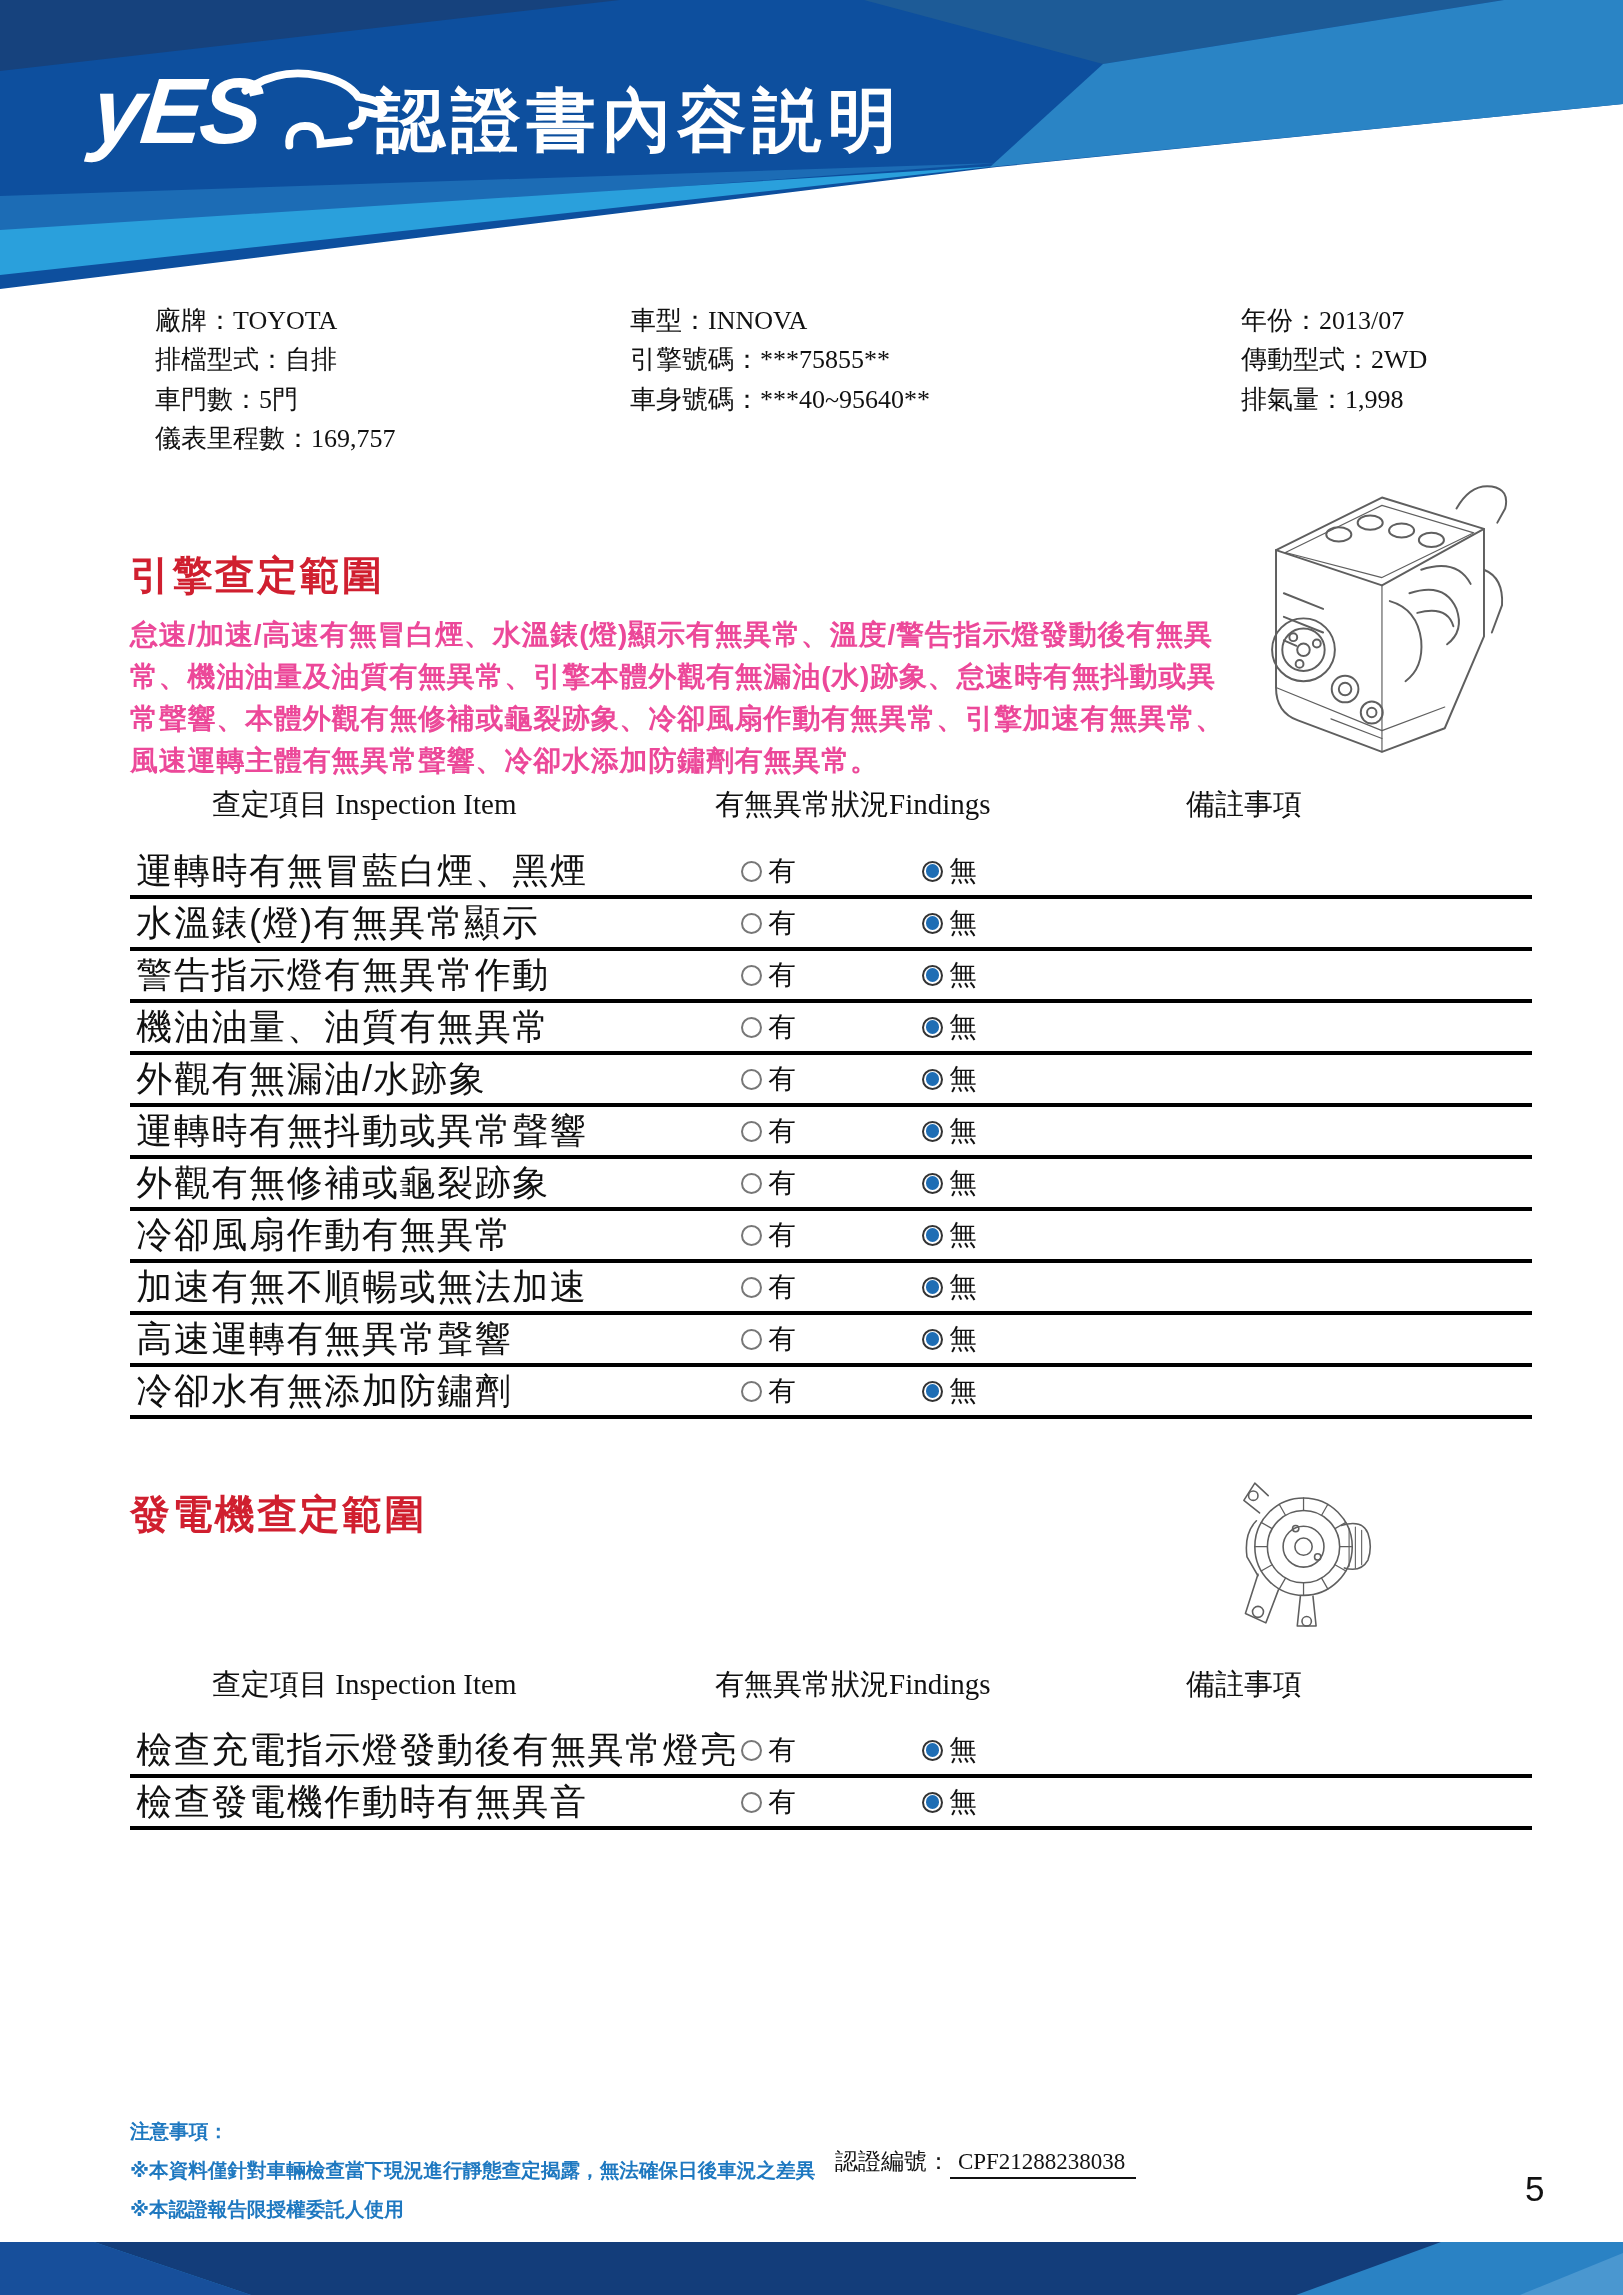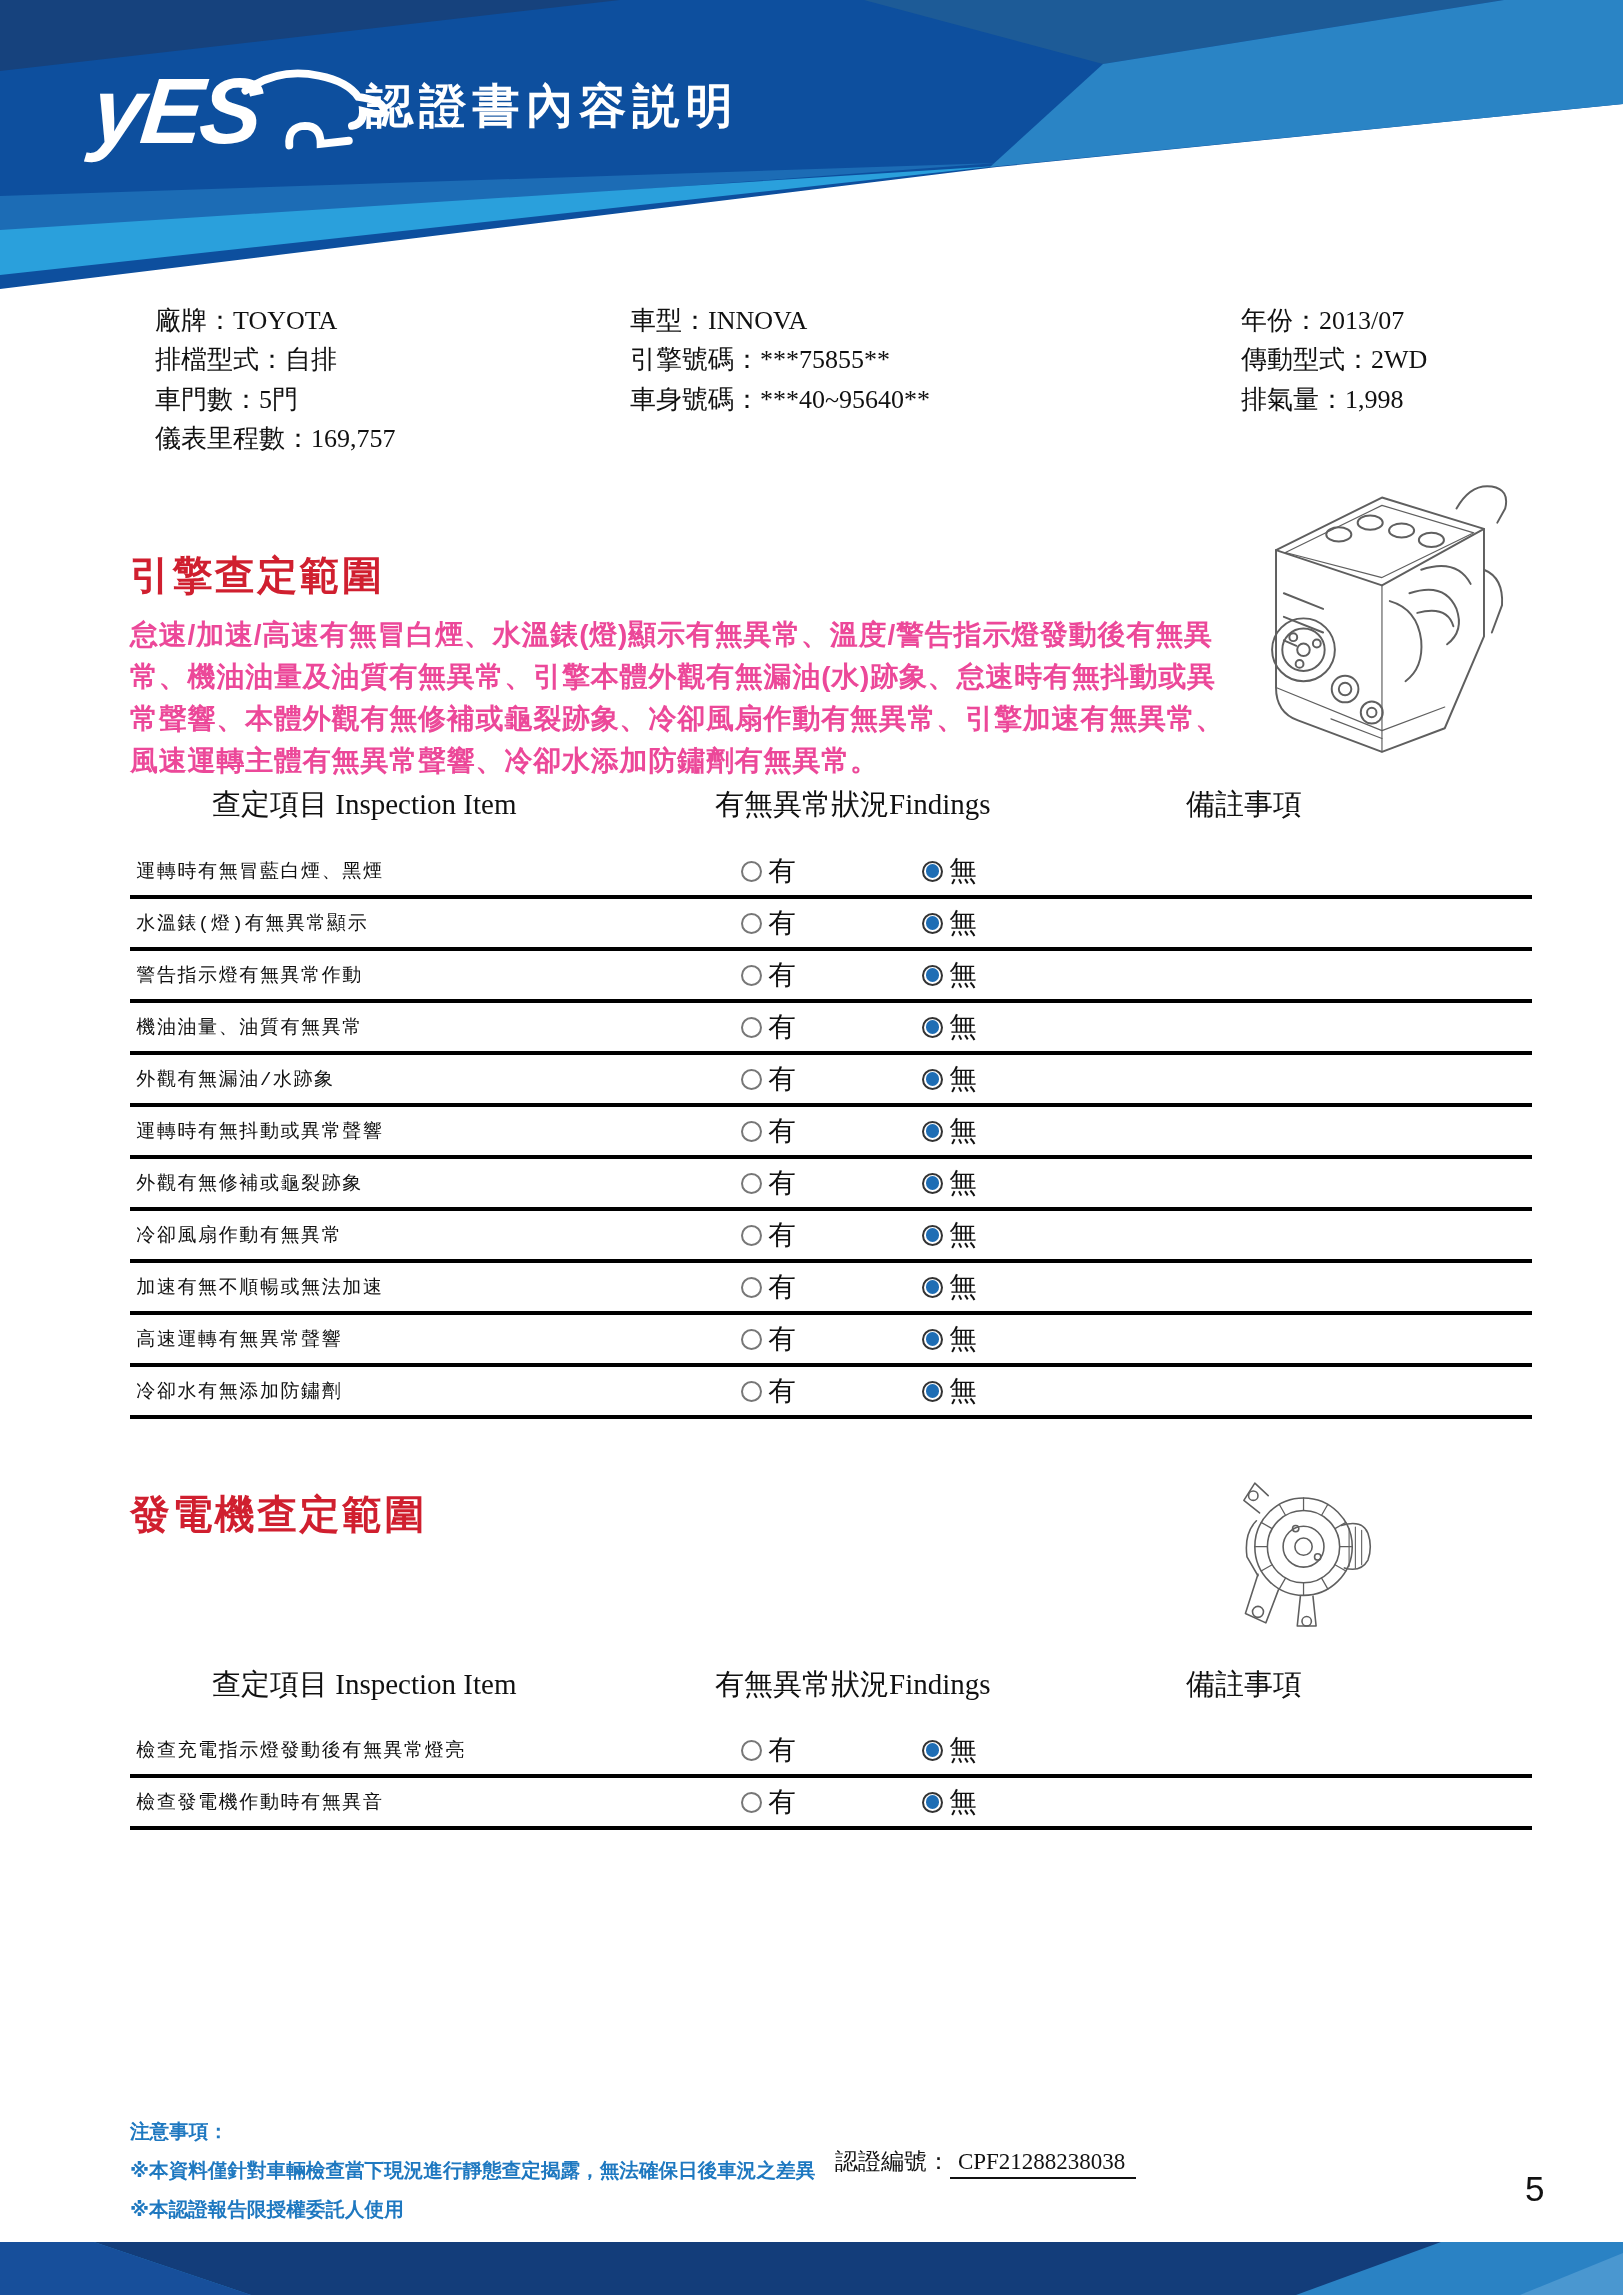--- a/index.html
+++ b/index.html
@@ -13,21 +13,21 @@
   .hp-darkTL{background:#16427d;clip-path:polygon(0 0,620px 0,0 71px);}
   .hp-darkband{background:#1d5b97;clip-path:polygon(864px 0,1504px 0,1103px 64px);}
   .hp-bright{background:#2a84c5;clip-path:polygon(1504px 0,1623px 0,1623px 104px,990px 167px,1103px 64px);}
   .hp-mid{background:#1c6cb5;clip-path:polygon(0 196px,997px 163px,0 237px);}
   .hp-cyan{background:#2aa0dc;clip-path:polygon(0 230px,997px 166px,0 275px);}
 
   .logo-wrap{left:93px;top:69px;width:298px;height:94px;color:#fff;}
   .logo-text{position:absolute;left:0;top:-11px;font-size:93px;font-weight:900;font-style:italic;
              letter-spacing:-3.1px;transform:skewX(-6deg);font-family:"Liberation Sans",sans-serif;}
   .logo-car{position:absolute;left:146px;top:-4.7px;}
-  .page-title{left:366px;top:75px;color:#fff;font-size:47px;font-weight:bold;letter-spacing:6.3px;
+  .page-title{left:376px;top:75px;color:#fff;font-size:69px;font-weight:bold;letter-spacing:6.3px;
               font-family:"Liberation Sans","DejaVu Sans",sans-serif;}
 
   
   .vinfo{top:308px;font-size:26px;color:#111;font-family:"Liberation Serif","DejaVu Serif",serif;margin-left:25px;}
   .vinfo p{margin:0 0 13.4px 0;line-height:26px;}
   .vcol1{left:130px;} .vcol2{left:605px;} .vcol3{left:1216px;}
 
   
   .sec-title{color:#d01f2f;font-size:40px;font-weight:bold;letter-spacing:2.4px;}
   .sec-desc{color:#ec4899;font-size:28px;font-weight:bold;line-height:42px;letter-spacing:0.8px;}
@@ -35,21 +35,21 @@
   
   .thead{position:absolute;width:1402px;left:130px;height:35px;
          font-family:"Liberation Serif","DejaVu Serif",serif;font-size:29px;color:#111;}
   .thead .h-item{position:absolute;left:82px;}
   .thead .h-findings{position:absolute;left:585px;}
   .thead .h-remarks{position:absolute;left:1056px;}
 
   .tbody{position:absolute;left:130px;width:1402px;}
   .trow{position:relative;height:48px;border-bottom:4.7px solid #000;}
   .trow .item{position:absolute;left:6.3px;top:50%;transform:translateY(-50%);
-              font-family:Liberation Mono, monospace;font-size:19px;color:#111;
+              font-family:Liberation Sans, sans-serif;font-size:36px;color:#111;
               letter-spacing:1.6px;white-space:nowrap;}
   .opt{position:absolute;top:50%;transform:translateY(-50%);display:flex;align-items:center;gap:6.3px;}
   .opt-yes{left:611px;} .opt-no{left:792px;}
   .radio{display:inline-block;width:21px;height:21px;border-radius:50%;box-sizing:border-box;
          border:2.4px solid #777;background:#fff;position:relative;}
   .radio.checked{border-color:#333;}
   .radio.checked::after{content:"";position:absolute;left:1.6px;top:1.6px;right:1.6px;bottom:1.6px;
          border-radius:50%;background:#1e6db4;}
   .rlabel{font-family:"Liberation Serif","DejaVu Serif",serif;font-size:27.5px;color:#111;}
 

